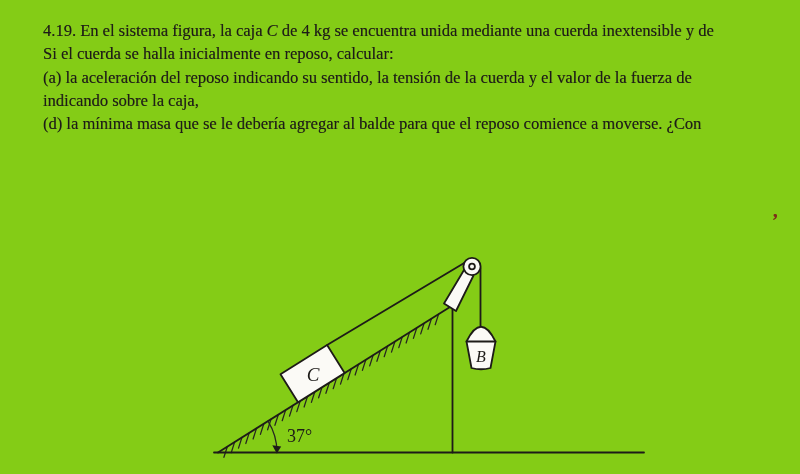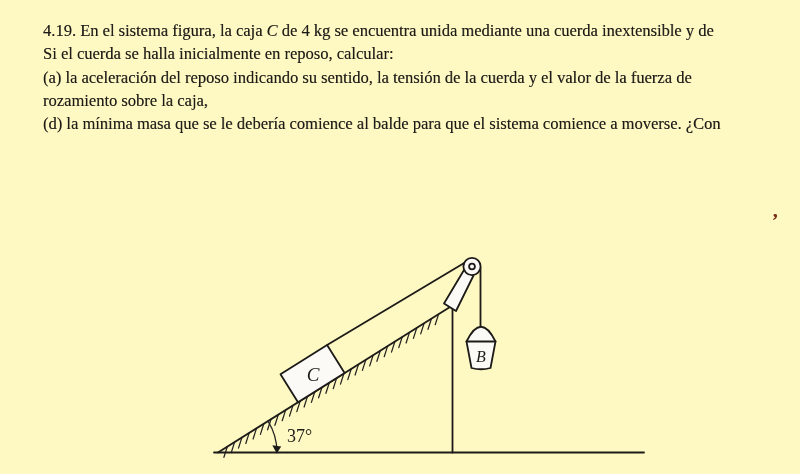--- a/index.html
+++ b/index.html
@@ -4,21 +4,21 @@
 <style>
   html, body {
     margin: 0; padding: 0;
     width: 800px; height: 474px;
     overflow: hidden;
     background: #ffffff;
   }
   .page {
     position: relative;
     width: 800px; height: 474px;
-    background: #fef9c3;
+    background: #84cc16;
     font-family: "Liberation Serif", "DejaVu Serif", serif;
     color: #1d1b18;
   }
   .problem-text {
     position: absolute;
     left: 43px; top: 19px;
     width: 740px;
   }
   .tline {
     height: 23.3px;
@@ -57,22 +57,22 @@
 </style>
 </head>
 <body>
 
 <div class="page">
 
   <div class="problem-text">
     <div class="tline">4.19. En el sistema figura, la caja <i>C</i> de 4 kg se encuentra unida mediante una cuerda inextensible y de</div>
     <div class="tline">Si el cuerda se halla inicialmente en reposo, calcular:</div>
     <div class="tline">(a) la aceleración del reposo indicando su sentido, la tensión de la cuerda y el valor de la fuerza de</div>
-    <div class="tline">rozamiento sobre la caja,</div>
-    <div class="tline">(d) la mínima masa que se le debería comience al balde para que el sistema comience a moverse. ¿Con</div>
+    <div class="tline">indicando sobre la caja,</div>
+    <div class="tline">(d) la mínima masa que se le debería agregar al balde para que el reposo comience a moverse. ¿Con</div>
   </div>
 
   <div class="stray-mark">’</div>
 
   <svg class="figure" viewBox="0 0 800 474">
 
     <g id="hatch-group">
         <line x1="227.3" y1="446.7" x2="223.9" y2="457.3" class="ink-thin"></line>
         <line x1="234.6" y1="442.1" x2="231.2" y2="452.7" class="ink-thin"></line>
         <line x1="241.9" y1="437.5" x2="238.5" y2="448.1" class="ink-thin"></line>

